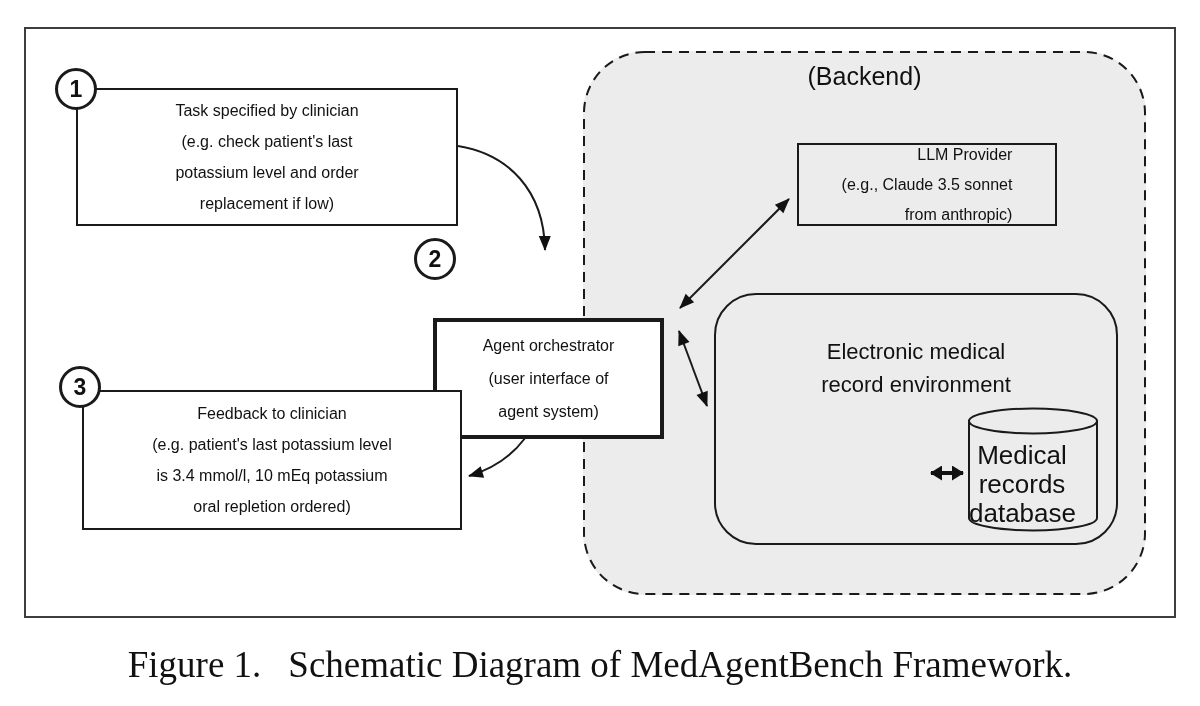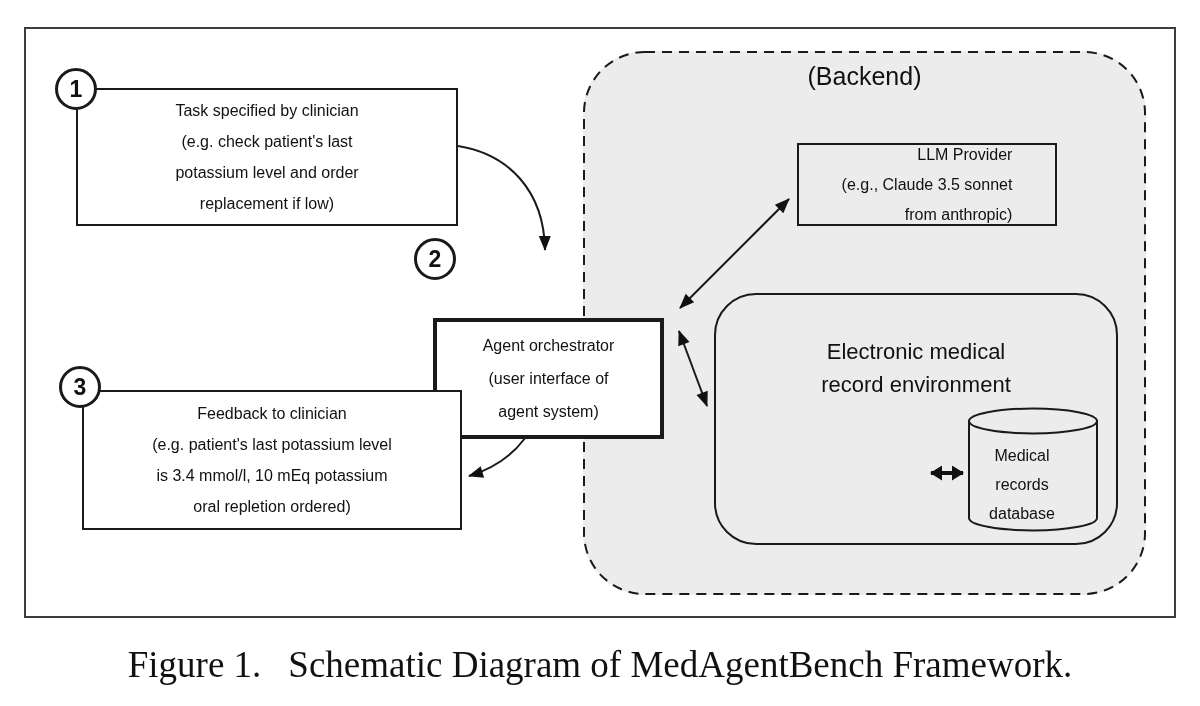--- a/index.html
+++ b/index.html
@@ -35,21 +35,21 @@
     border:2px solid #1a1a1a; box-sizing:border-box;
     font-size:16px; line-height:31px; z-index:4;
   }
   .box1 { left:76px;  top:88px;  width:382px; height:138px; }
   .box2 { left:433px; top:270px; width:231px; height:121px; border-width:4px; line-height:33px;margin-top:48px; }
   .box3 { left:82px;  top:390px; width:380px; height:140px; }
   .llm  { left:797px; top:143px; width:260px; height:83px;  background:transparent; line-height:30px;text-align:right; }
   .fhir { left:762px; top:408px; width:163px; height:121px; background:transparent; line-height:29px; }
   .dbtext {
     position:absolute; left:969px; top:441px; width:106px; text-align:center;
-    white-space:pre-line; font-size:16px; line-height:29px; z-index:4;
+    white-space:pre-line; font-size:26px; line-height:29px; z-index:4;
   }
   .badge {
     position:absolute; width:42px; height:42px; border-radius:50%;
     border:3px solid #1a1a1a; background:#ffffff; box-sizing:border-box;
     display:flex; align-items:center; justify-content:center;
     font-weight:bold; font-size:23px; z-index:6;
   }
   .badge1 { left:55px;  top:68px;  }
   .badge2 { left:414px; top:238px; }
   .badge3 { left:59px;  top:366px; }

